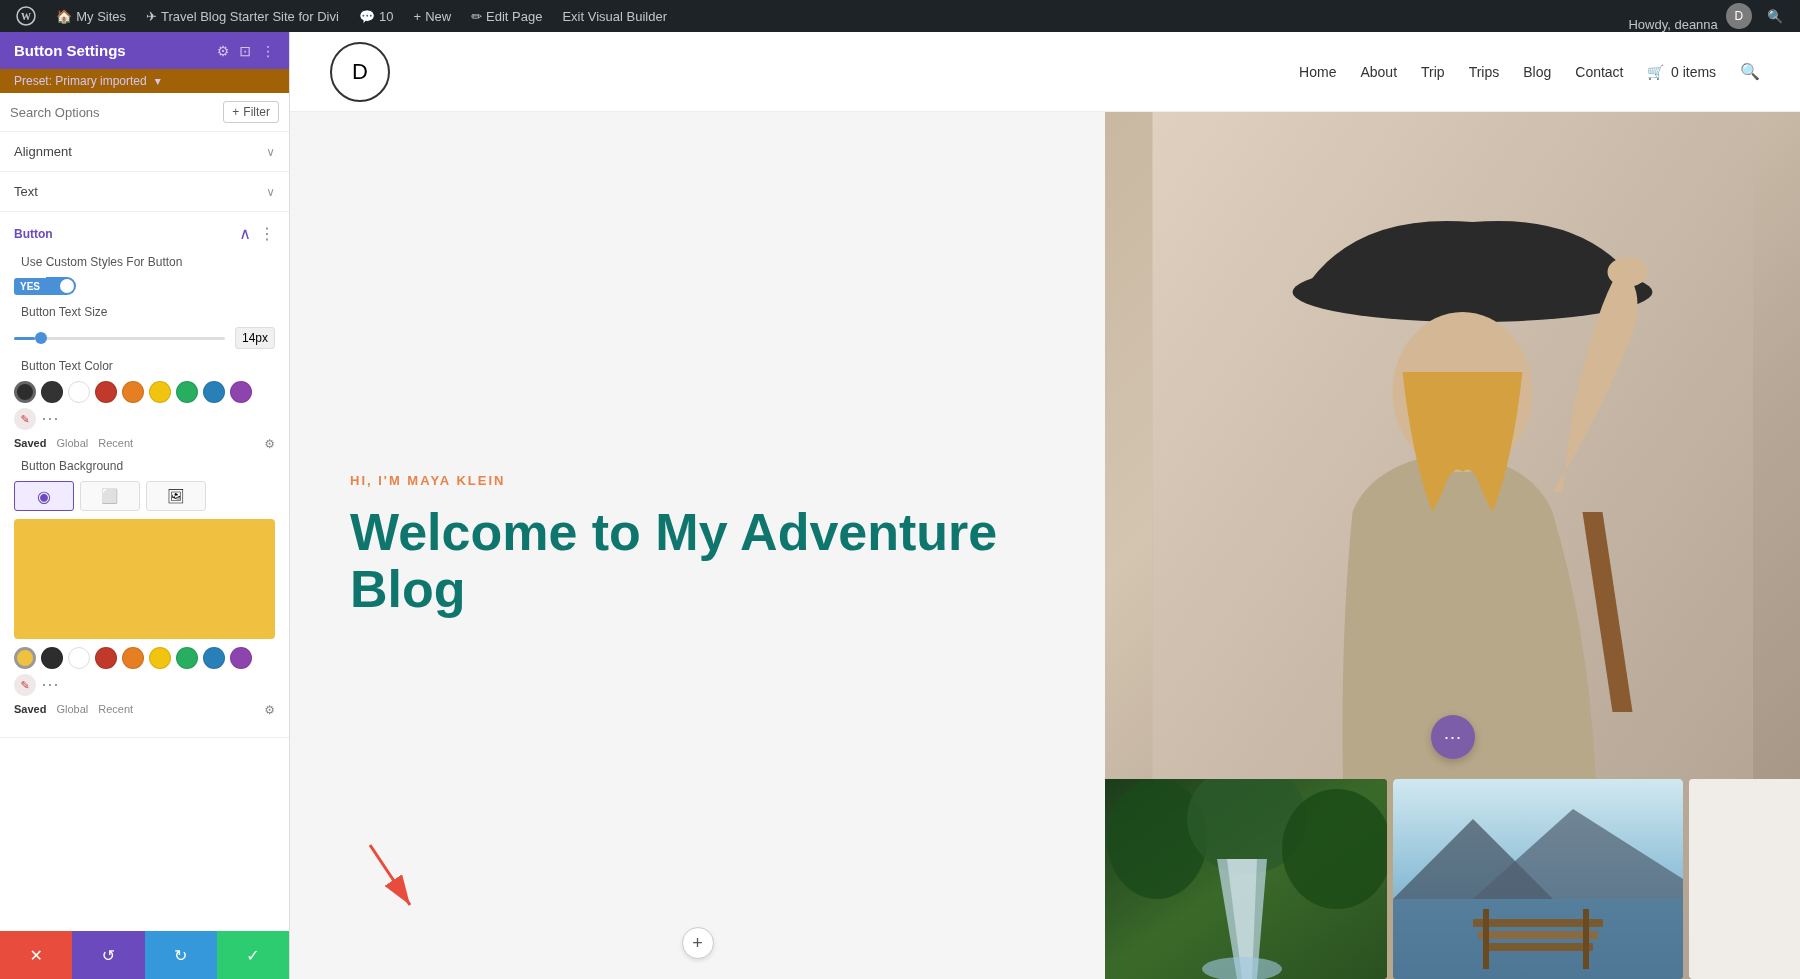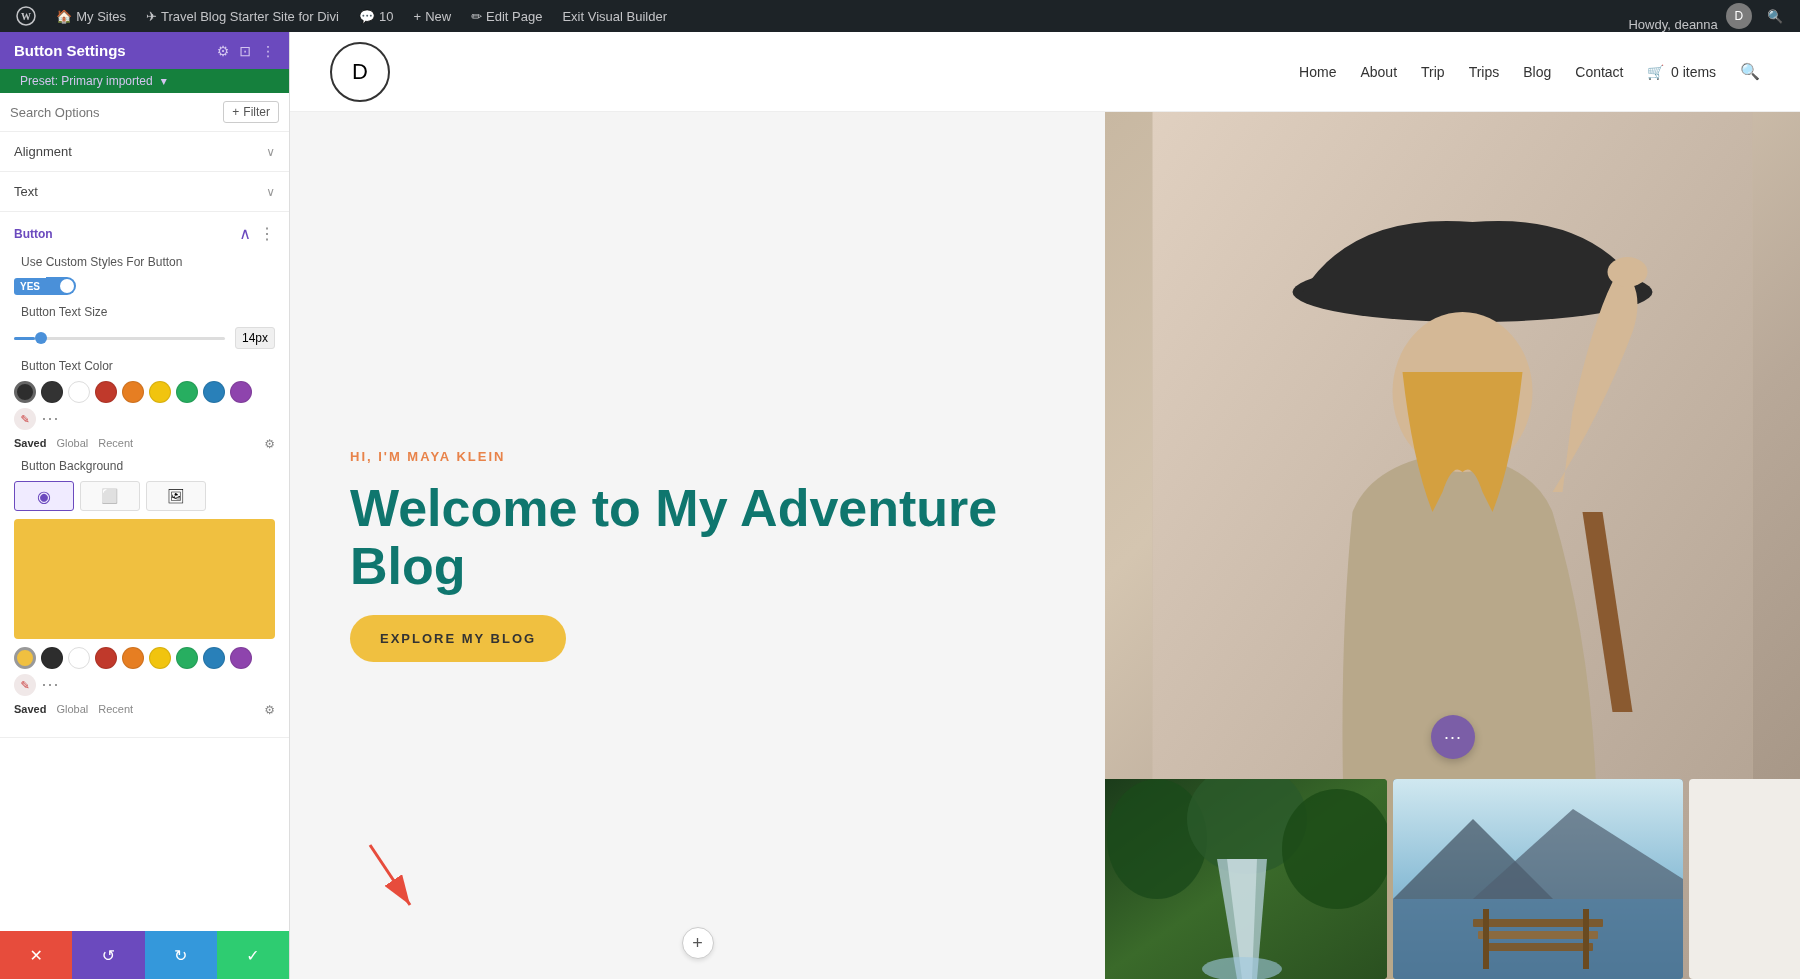--- a/index.html
+++ b/index.html
@@ -66,22 +66,22 @@
       gap: 10px;
       align-items: center;
     }
     .panel-header-icon {
       color: #d4c5f0;
       cursor: pointer;
       font-size: 14px;
     }
 
     .panel-preset {
-      background: #15803d;
-      padding: 5px 20px;
+      background: #a16207;
+      padding: 5px 14px;
       color: #d4c5f0;
       font-size: 12px;
       display: flex;
       align-items: flex-end;
       gap: 4px;
       cursor: pointer;
     }
 
     
     .panel-tabs {
@@ -805,23 +805,20 @@
         </div>
         <span class="nav-search-icon">🔍</span>
       </nav>
     </div>
 
     <div class="hero-section">
 
       <div class="hero-left">
         <p class="hero-tag">HI, I'M MAYA KLEIN</p>
         <h1 class="hero-title">Welcome to My Adventure Blog</h1>
-        <button class="hero-cta">
-          <span>EXPLORE MY BLOG</span>
-        </button>
 
         <div class="add-section-btn">
           <span>+</span>
         </div>
       </div>
 
       <div class="hero-right">
 
         <div class="person-img">
 

